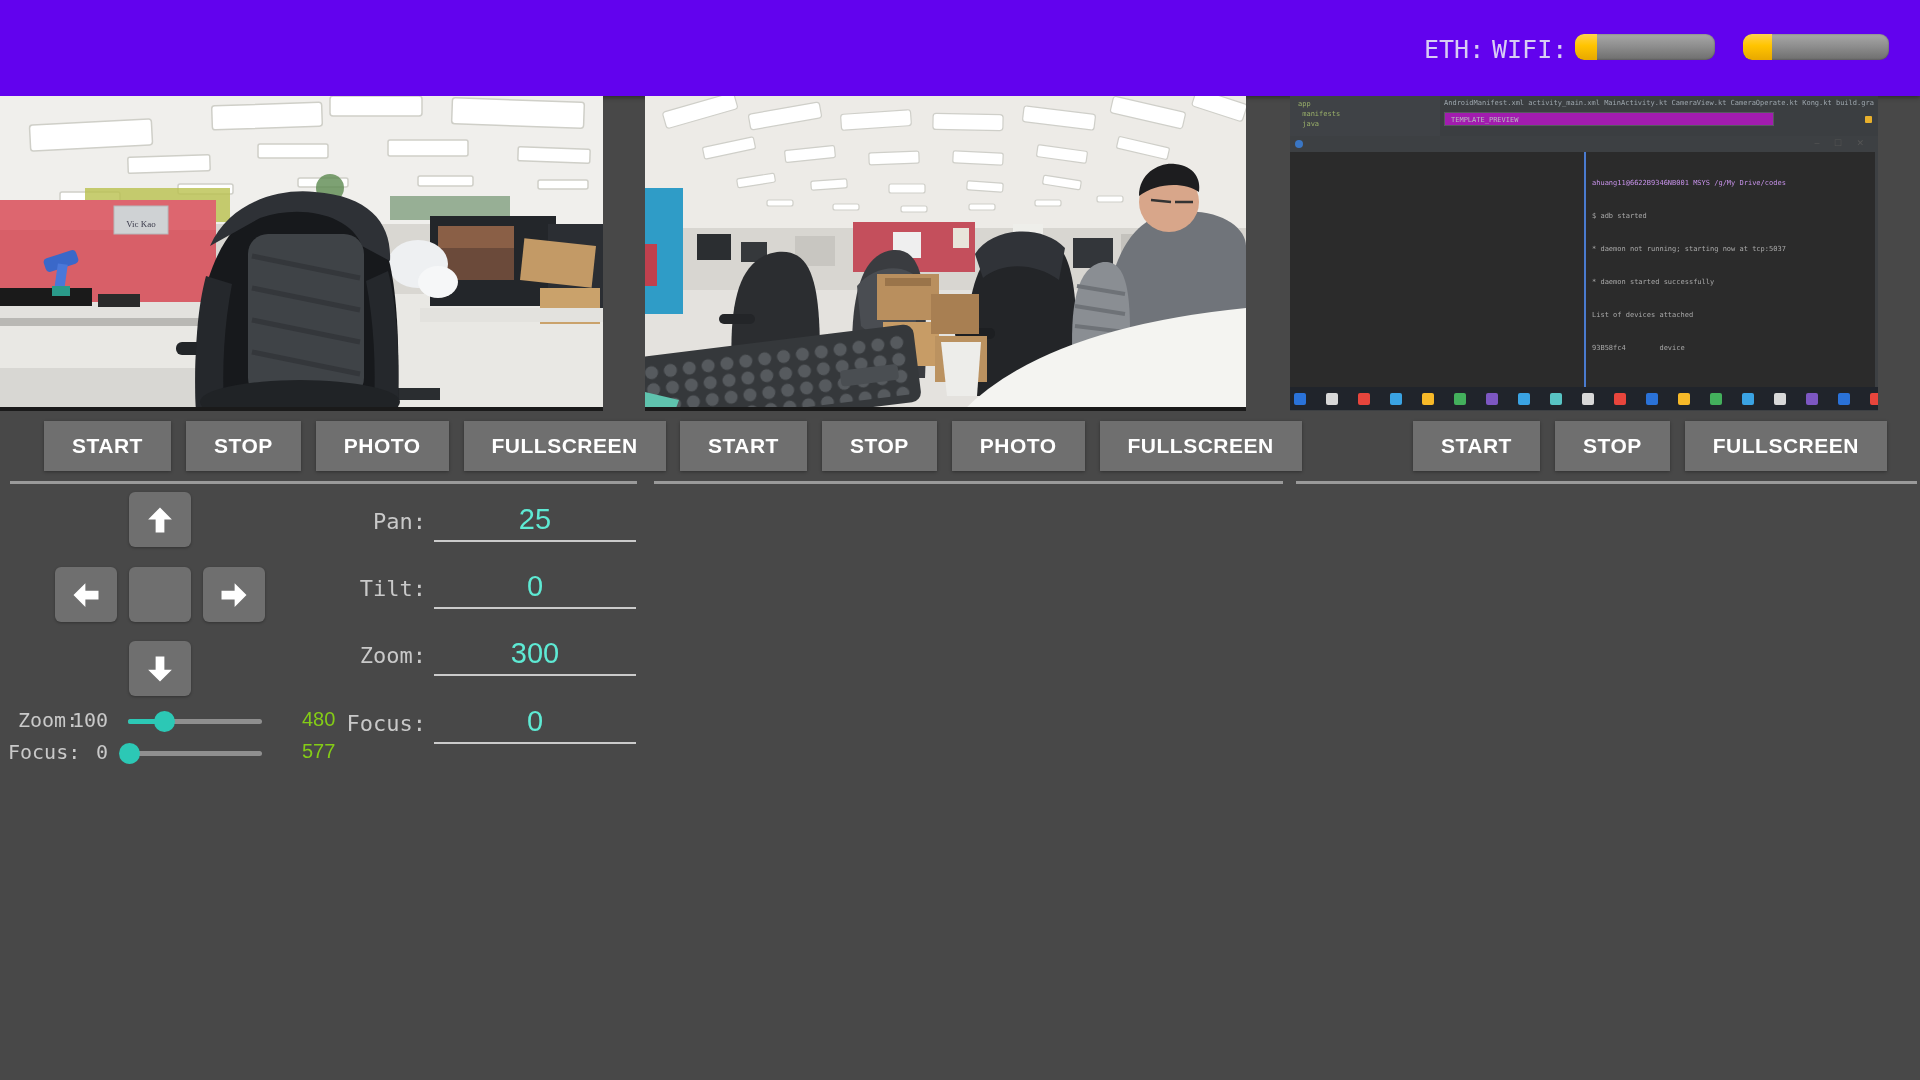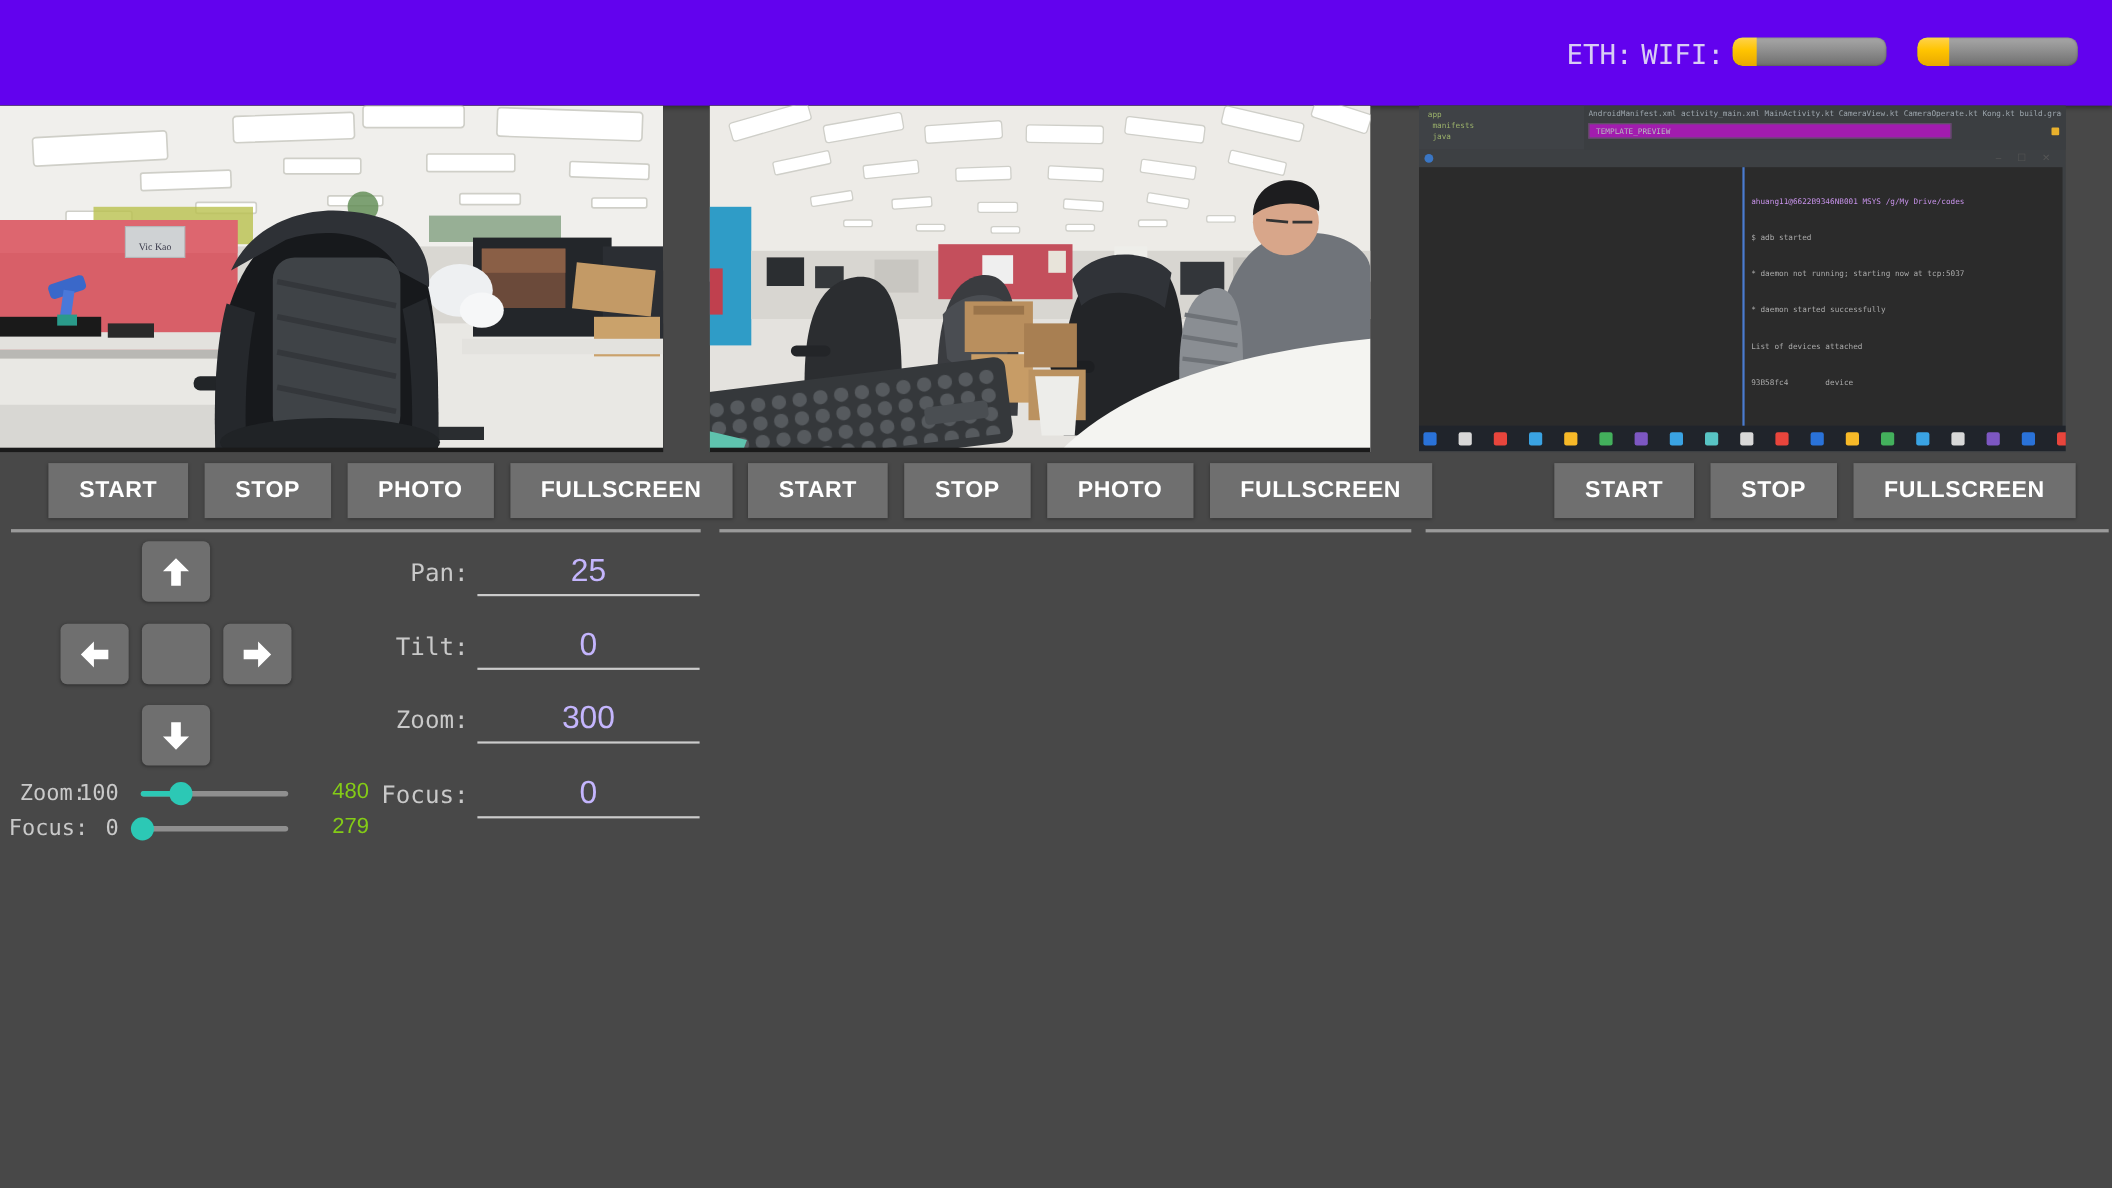--- a/index.html
+++ b/index.html
@@ -50,21 +50,21 @@
   .sl-track{position:absolute;left:128px;width:134px;height:5px;background:#8f8f8f;border-radius:3px;cursor:pointer;}
   .sl-fill{position:absolute;left:0;top:0;height:5px;background:#2CC8B5;border-radius:3px;}
   .sl-handle{position:absolute;top:-8px;width:21px;height:21px;margin-left:-10px;border-radius:50%;
              background:#2CC8B5;cursor:pointer;}
 
   
   .field-row{position:absolute;left:280px;width:356px;height:48px;display:flex;align-items:flex-end;}
   .field-label{width:146px;text-align:right;color:#c9c9c9;font-family:"DejaVu Sans Mono",monospace;
                font-size:22px;padding-bottom:8px;}
   .field-box{flex:1;margin-left:8px;border-bottom:2px solid #cbcbcb;text-align:center;
-             color:#c4b5fd;font-size:29px;padding-bottom:4px;cursor:text;}
+             color:#5eead4;font-size:29px;padding-bottom:4px;cursor:text;}
 
   
   .f3-ide{position:absolute;left:0;top:0;width:588px;height:40px;background:#3b3e41;}
   .f3-tree{position:absolute;left:0;top:0;width:150px;height:40px;background:#3f4246;
            color:#9ab06a;font-family:"DejaVu Sans Mono",monospace;font-size:7px;line-height:10px;
            padding:3px 0 0 8px;box-sizing:border-box;white-space:pre-wrap;}
   .f3-tabs{position:absolute;left:154px;top:3px;width:430px;color:#9da6ad;
            font-family:"DejaVu Sans Mono",monospace;font-size:7px;white-space:nowrap;overflow:hidden;}
   .f3-find{position:absolute;left:154px;top:16px;width:330px;height:14px;background:#a21caf;
            color:#b8bcc0;font-family:"DejaVu Sans Mono",monospace;font-size:7px;line-height:14px;
@@ -374,21 +374,21 @@
     <div class="sl-handle" style="left: 27%;"></div>
   </div>
   <div class="sl-max" style="left:285px;top:708px;">480</div>
 
   <div class="sl-label" style="left:8px;top:740px;">Focus:</div>
   <div class="sl-min" style="left:56px;top:740px;">0</div>
   <div class="sl-track" style="top:751px;">
     <div class="sl-fill" style="width: 1%;"></div>
     <div class="sl-handle" style="left: 1%;"></div>
   </div>
-  <div class="sl-max" style="left:285px;top:740px;">279</div>
+  <div class="sl-max" style="left:285px;top:740px;">577</div>
 
   <div class="field-row" style="top:494px;">
     <div class="field-label">Pan:</div>
     <div class="field-box">25</div>
   </div>
   <div class="field-row" style="top:561px;">
     <div class="field-label">Tilt:</div>
     <div class="field-box">0</div>
   </div>
   <div class="field-row" style="top:628px;">

